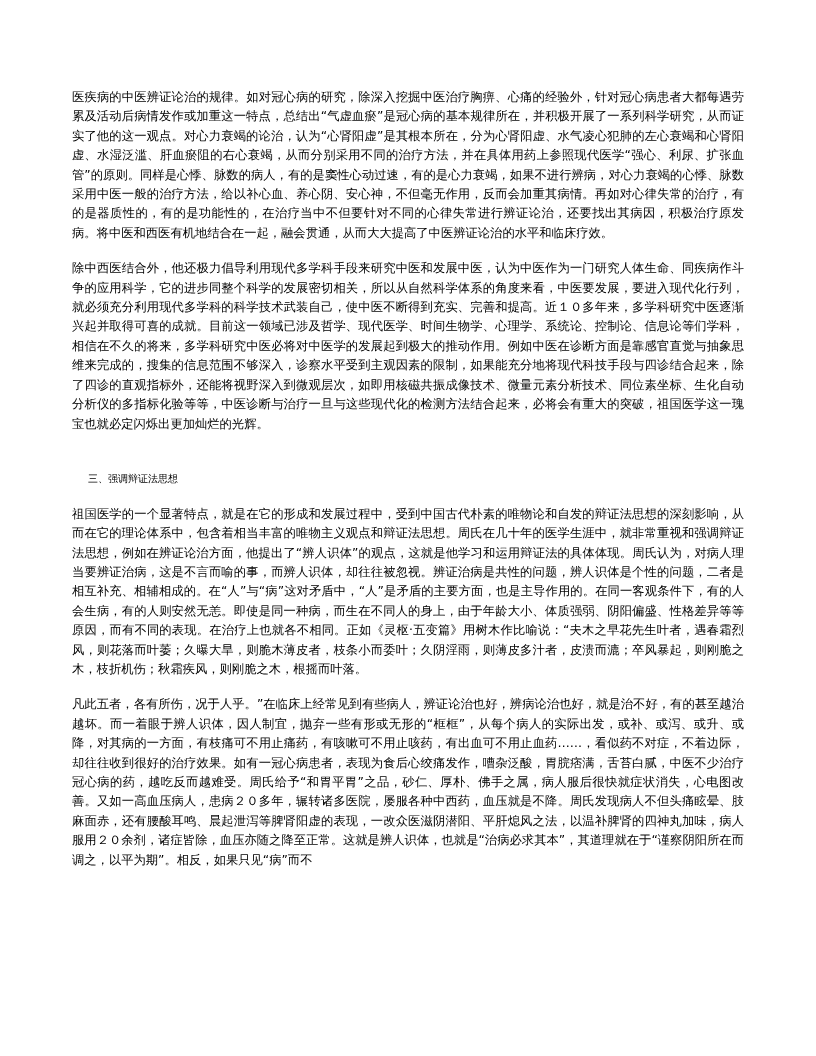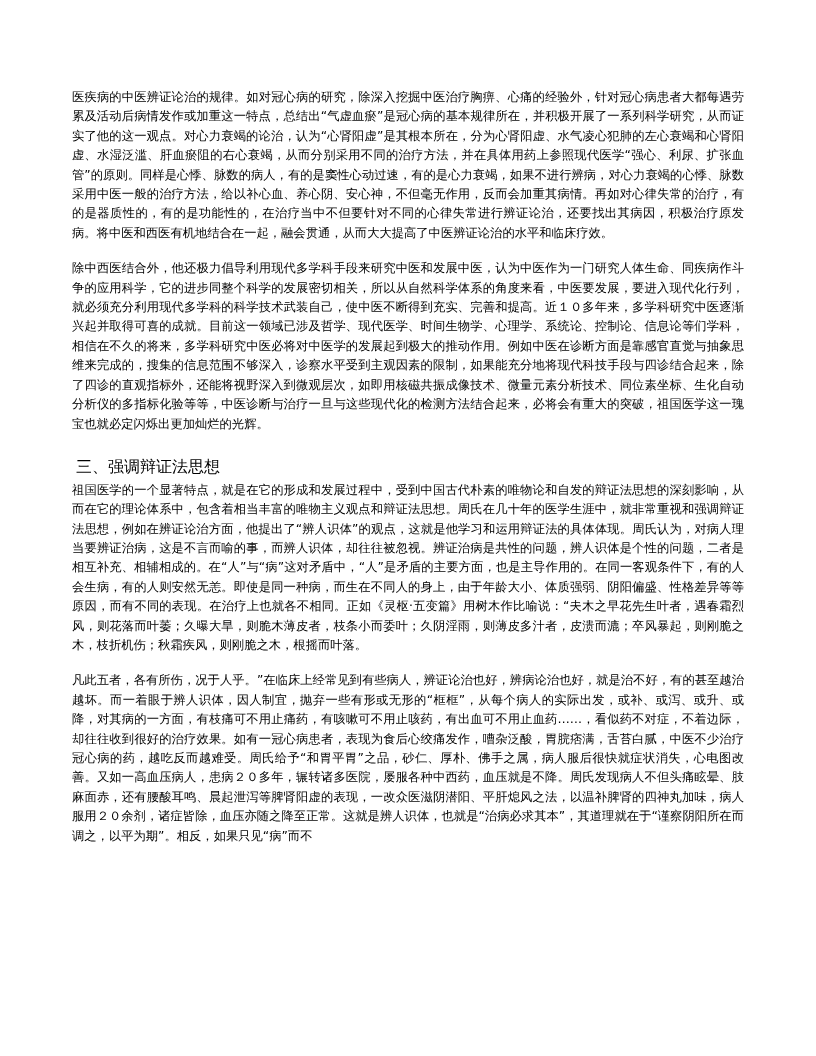--- a/index.html
+++ b/index.html
@@ -32,23 +32,23 @@
     padding: 0;
     text-indent: 0;
   }
   .para + .para {
     margin-top: 16px;
   }
   .spacer {
     height: 19.4px;
   }
   .heading {
-    margin: 4px;
+    margin: 16px;
     padding: 0;
-    font-size: 16px;
+    font-size: 10px;
     line-height: 19.4px;
     font-weight: normal;
     color: #000000;
   }
 </style>
 </head>
 <body>
 
 <div class="page">
   <div class="doc-body">

